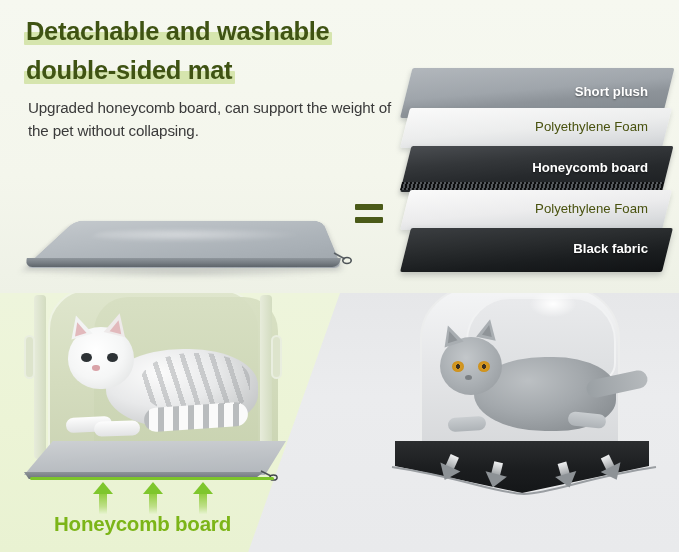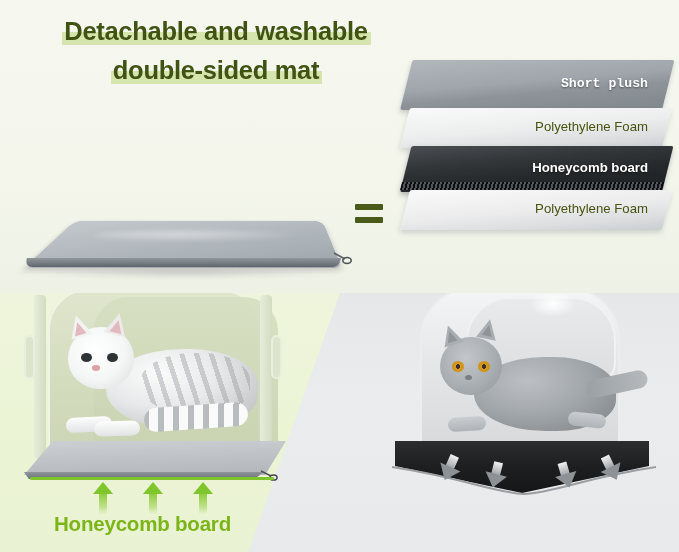--- a/index.html
+++ b/index.html
@@ -2,21 +2,21 @@
 <html><head>
 <meta charset="utf-8">
 <style>
   * { box-sizing: border-box; margin: 0; padding: 0; }
   html, body {
     width: 679px; height: 552px;
     font-family: "Liberation Sans", sans-serif;
     background: #f5f7ef;
     overflow: hidden;
   }
-  #page { position: relative; width: 679px; height: 448px; background: #f5f7ef; text-align: center; }
+  #page { position: relative; width: 679px; height: 448px; background: #f5f7ef; }
 
   
   #top-section {
     position: absolute; left: 0; top: 0; width: 679px; height: 293px;
     background: linear-gradient(180deg,#f6f8f0 0%, #f4f6ec 60%, #eef1e6 100%);
     overflow: hidden;
   }
 
   
   #heading-block { position: absolute; left: 26px; top: 14px; width: 380px; }
@@ -78,21 +78,21 @@
     transform: skewX(-14deg);
     transform-origin: bottom left;
     border-radius: 2px;
   }
   .layer .lbl {
     position: absolute; right: 14px; top: 50%; transform: translateY(-58%);
     font-size: 13.2px; white-space: nowrap; z-index: 5;
   }
 
   
-  #layer-0 { top: 0px; height: 50px; font-family: Liberation Mono, monospace; }
+  #layer-0 { top: 8px; height: 50px; }
   #layer-0 .slab {
     background: linear-gradient(175deg,#b2b7bc 0%, #9fa5ab 44%, #8d9399 62%, #7f868c 100%);
     box-shadow: 0 3px 5px rgba(100,105,110,.30);
   }
   #layer-0 .lbl { color:#ffffff; font-weight:bold; text-shadow:0 1px 2px rgba(0,0,0,.45); }
 
   
   #layer-1 { top: 48px; height: 40px; }
   #layer-1 .slab {
     background: linear-gradient(175deg,#fafafa 0%, #eceded 50%, #dcdee0 78%, #cccfd2 100%);
@@ -321,20 +321,21 @@
       <div class="head-line" id="head-line-1">
         <span class="hl-bg"></span>
         <span class="hl-tx">Detachable and washable</span>
       </div>
       <div class="head-line" id="head-line-2">
         <span class="hl-bg"></span>
         <span class="hl-tx">double-sided mat</span>
       </div>
     </div>
 
+    <div id="subtitle">Upgraded honeycomb board, can support the weight of the pet without collapsing.</div>
 
     <div id="mat-photo">
       <div class="mat-body">
         <div class="mat-top-sheen"></div>
       </div>
       <div class="mat-edge"></div>
       <div class="mat-shadow"></div>
       <svg class="mat-zipper" viewBox="0 0 20 16">
         <path d="M2 3 L13 9" stroke="#5b6166" stroke-width="1.6" fill="none"></path>
         <ellipse cx="15" cy="10.5" rx="4.2" ry="3" fill="none" stroke="#4d5357" stroke-width="1.6"></ellipse>
@@ -362,20 +363,24 @@
         <span class="slab"></span>
         <span class="ribs"></span>
         <span class="lbl">Honeycomb board</span>
       </div>
 
       <div class="layer" id="layer-3">
         <span class="slab"></span>
         <span class="lbl">Polyethylene Foam</span>
       </div>
 
+      <div class="layer" id="layer-4">
+        <span class="slab"></span>
+        <span class="lbl">Black fabric</span>
+      </div>
 
     </div>
   </div>
 
   <div id="bottom-section">
     <div id="panel-right-bg"></div>
     <div id="panel-left-bg"></div>
 
     <div id="carrier">
       <div class="carrier-shell">

